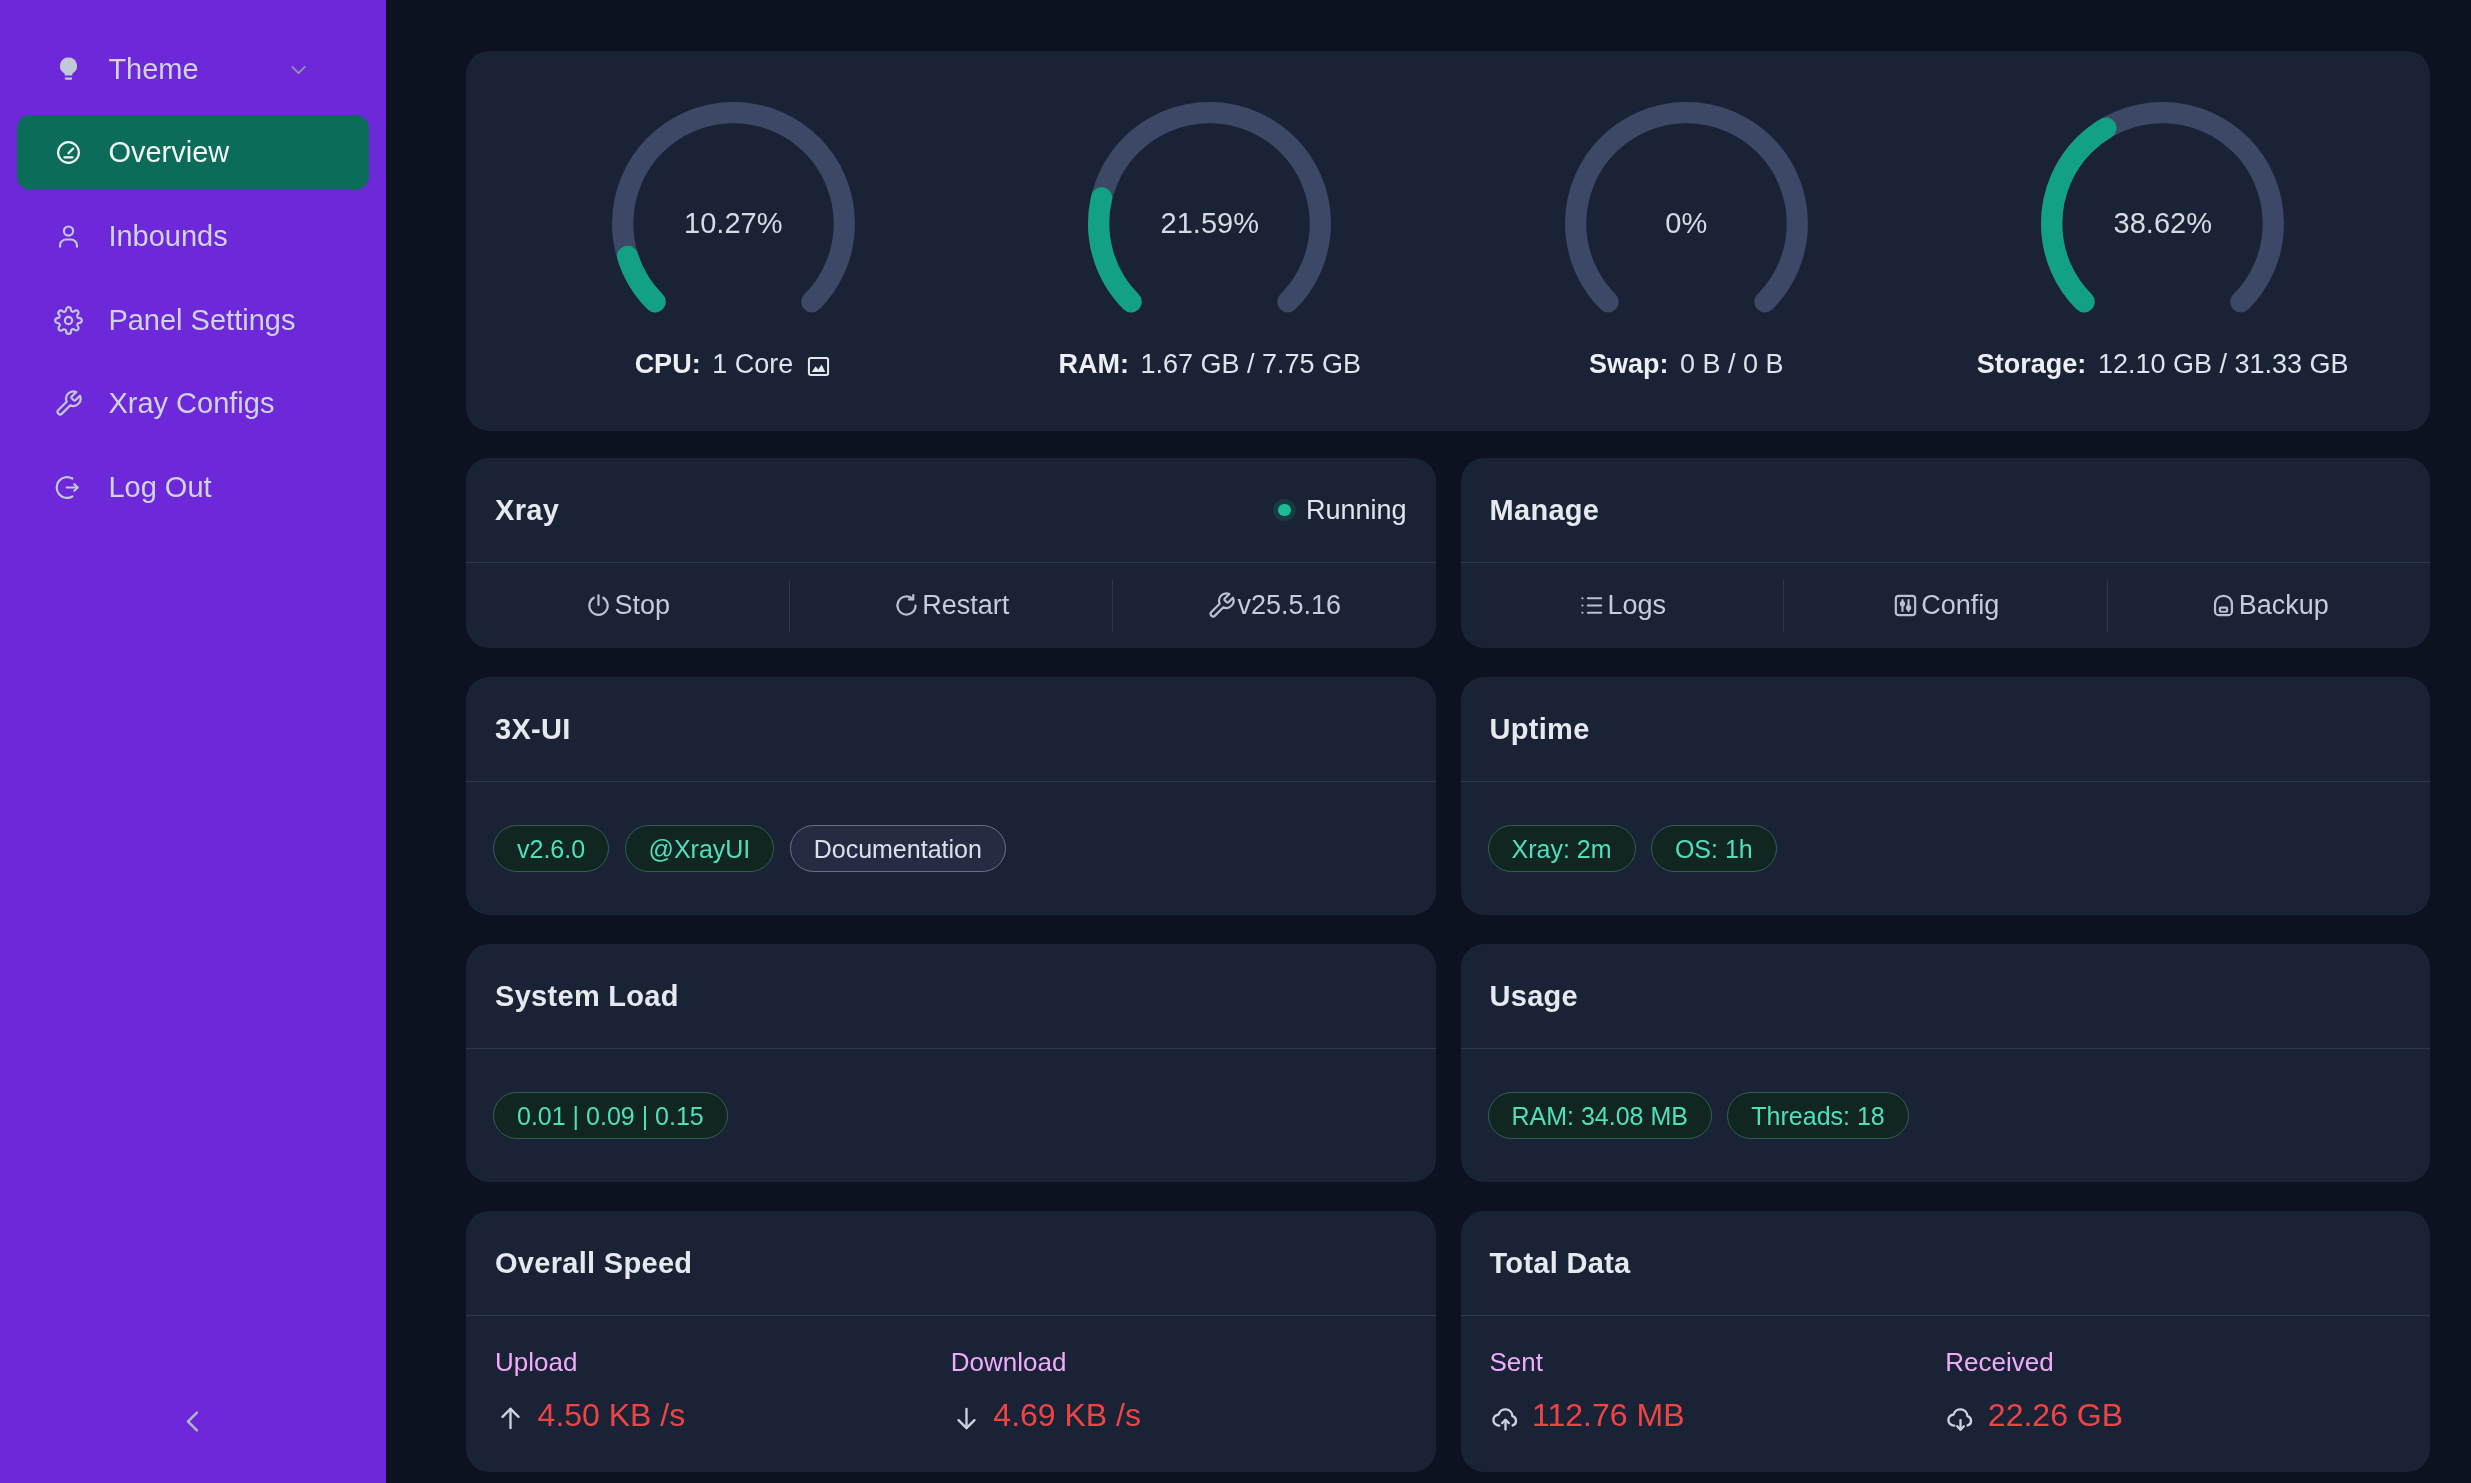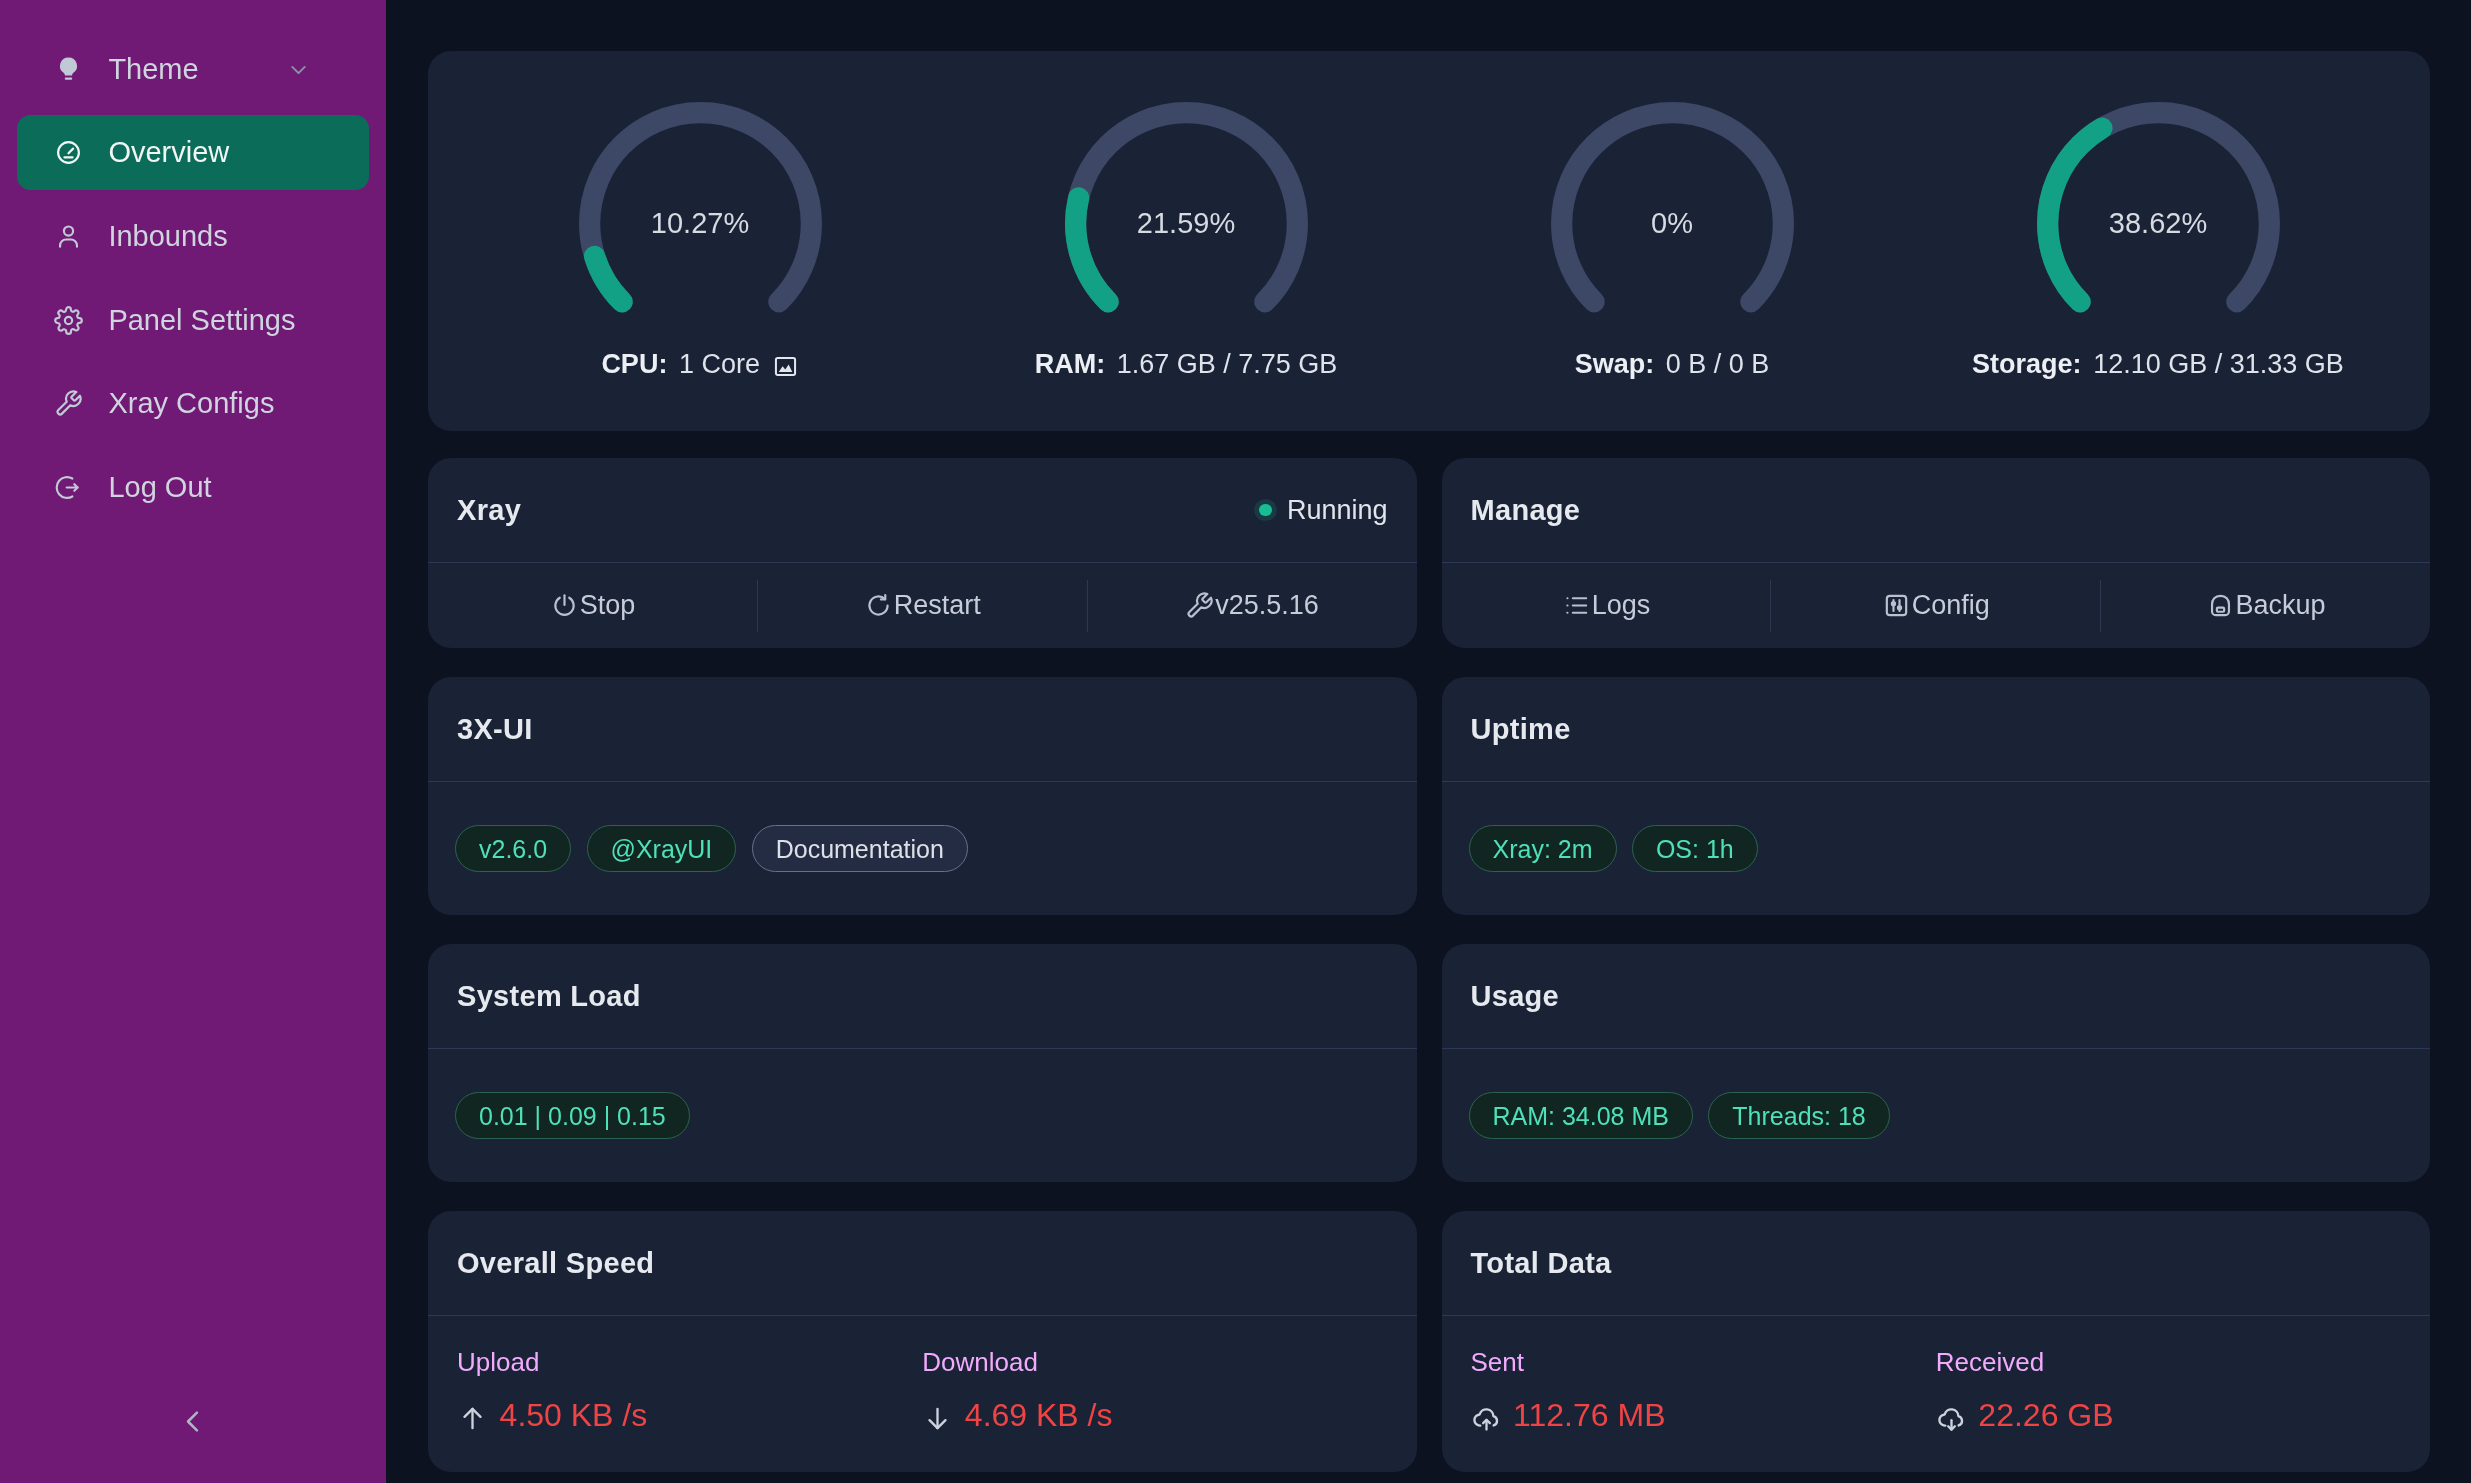--- a/index.html
+++ b/index.html
@@ -9,21 +9,21 @@
     font-family:"Liberation Sans", sans-serif;
     color:#cdd3dd;
     display:flex;
   }
   .icon { display:inline-flex; align-items:center; justify-content:center; }
   .icon svg { display:block; }
 
   
   #sidebar {
     width:386px; height:100%;
-    background:#701a75;
+    background:#6d28d9;
     flex:0 0 auto;
     display:flex; flex-direction:column;
     padding-top:23px;
   }
   .side-item {
     height:75px; margin:8.7px 17.4px 0 17.4px;
     display:flex; align-items:center;
     padding:0 33px 0 37px;
     border-radius:13.5px;
     font-size:29px; color:#cfd4de;
@@ -38,21 +38,21 @@
   #sidebar .spacer { flex:1; }
   #collapse-btn {
     align-self:center; margin-bottom:33px;
     width:58px; height:58px;
     display:flex; align-items:center; justify-content:center;
     color:#aeb6c4; cursor:pointer;
   }
   #collapse-btn svg { width:33px; height:33px; }
 
   
-  #main { flex:1; padding:51px 42px 0 42px; }
+  #main { flex:1; padding:51px 42px 0 42px;margin-left:38px; }
   .card {
     background:#1a2236;
     border-radius:23px;
   }
   
   #gauges-card {
     height:380px;
     display:flex; align-items:center;
     padding:0 29px;
     margin-bottom:27px;

